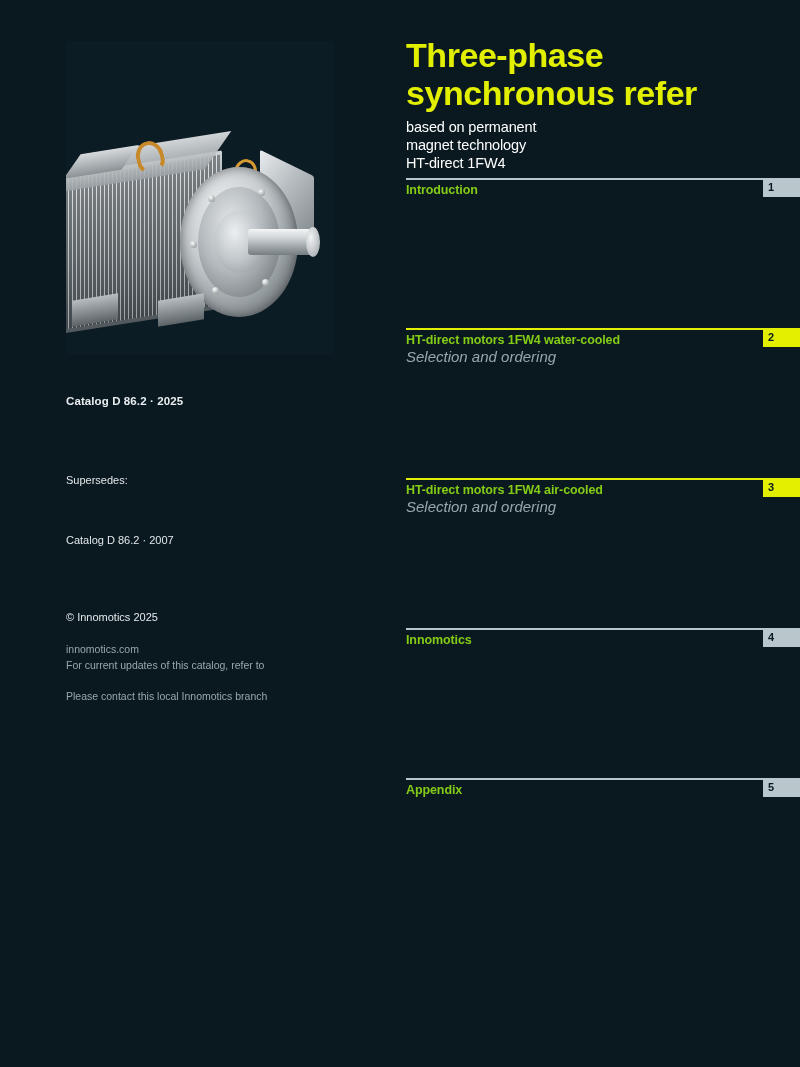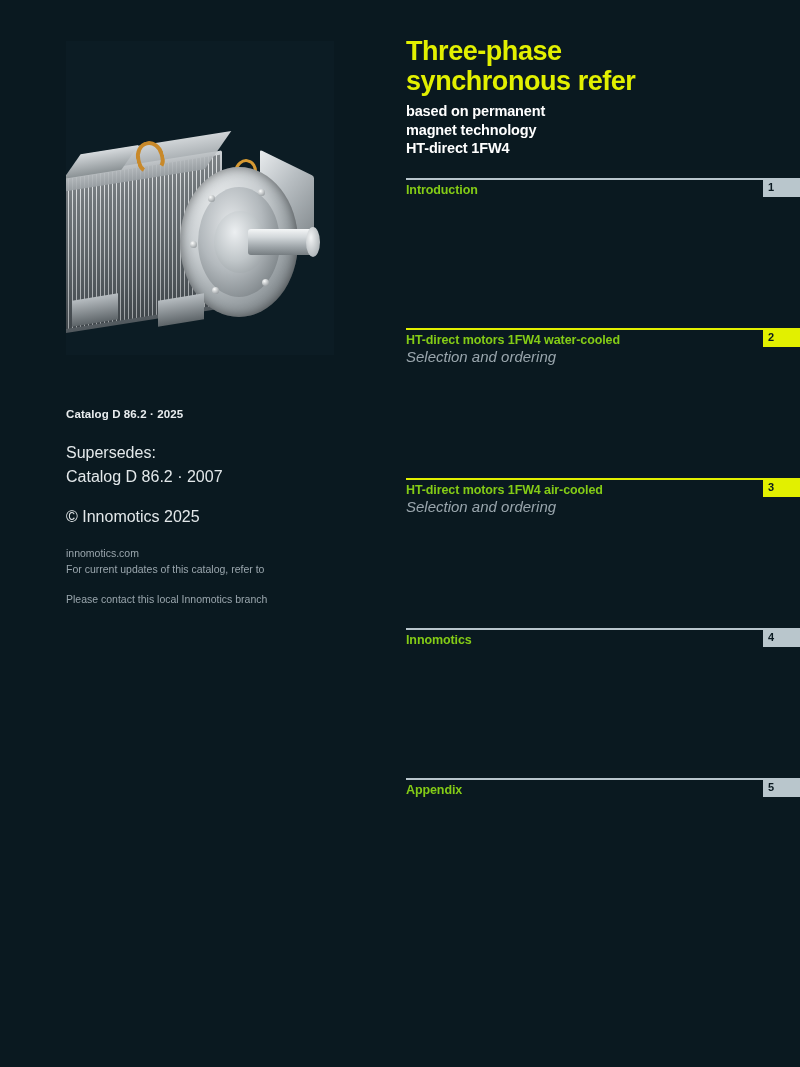--- a/index.html
+++ b/index.html
@@ -179,35 +179,36 @@
     left: 0;
     top: 212px;
     width: 280px;
     height: 24px;
     background: linear-gradient(180deg, rgba(12,28,36,0) 0%, #0c1c24 85%);
   }
 
   .meta {
     position: absolute;
     left: 66px;
-    top: 406px;
+    top: 393px;
     width: 260px;
     color: #e9edef;
   }
   .meta .m-strong {
     font-size: 11.5px;
     font-weight: 700;
     letter-spacing: .1px;
     line-height: 1.45;
   }
   .meta .m-norm {
-    font-size: 16px;
+    font-size: 11px;
     font-weight: 400;
     line-height: 1.5;
     color: #e3e8ea;
+    margin-top: 44px;
   }
   .meta .m-dim {
     font-size: 10.5px;
     font-weight: 400;
     line-height: 1.55;
     color: #9aa6ad;
   }
   .gap-a { height: 18px; }
   .gap-b { height: 16px; }
   .gap-c { height: 16px; }
@@ -216,30 +217,30 @@
   
   .headline {
     position: absolute;
     left: 406px;
     top: 36px;
     width: 394px;
   }
   .headline h1 {
     margin: 0;
     color: #e2f000;
-    font-size: 27px;
+    font-size: 34px;
     font-weight: 700;
     line-height: 1.12;
     letter-spacing: -0.45px;
   }
   .headline .sub {
     margin-top: 6px;
     color: #ffffff;
     font-size: 14.5px;
-    font-weight: 700;
+    font-weight: 400;
     line-height: 1.25;
     letter-spacing: -0.15px;
   }
 
   .toc {
     position: absolute;
     left: 406px;
     top: 178px;
     width: 394px;
   }

